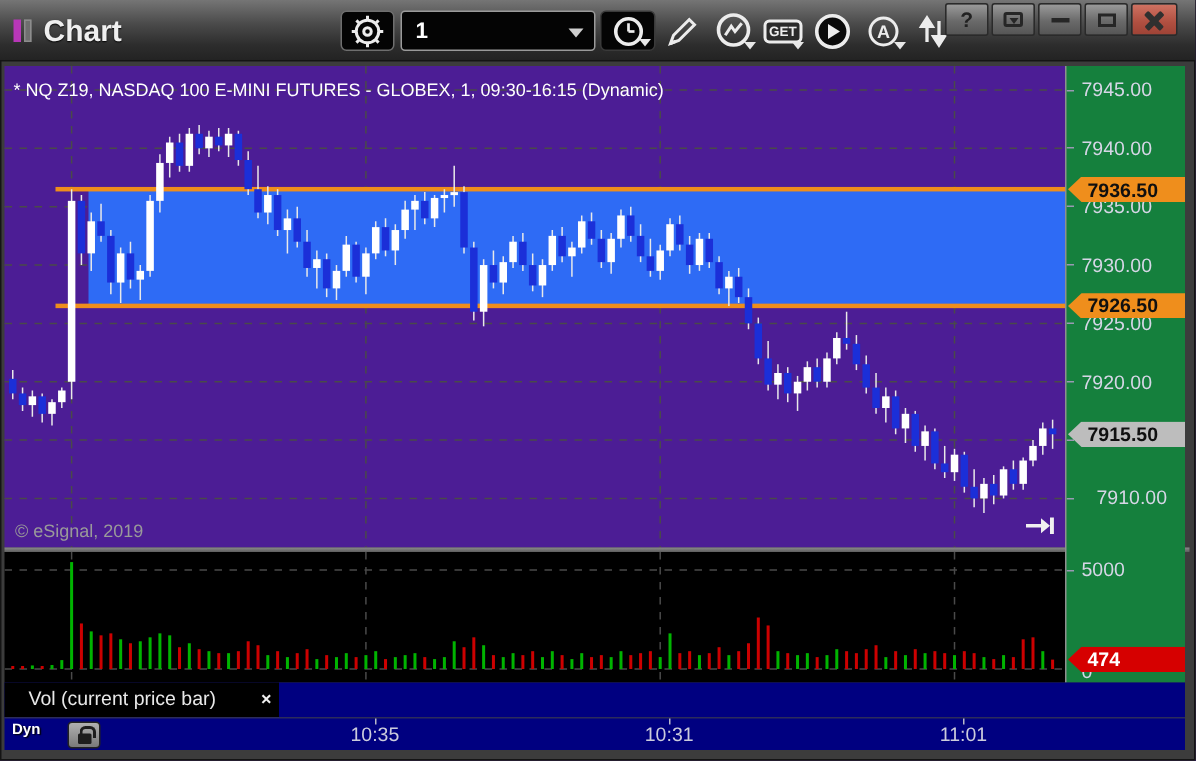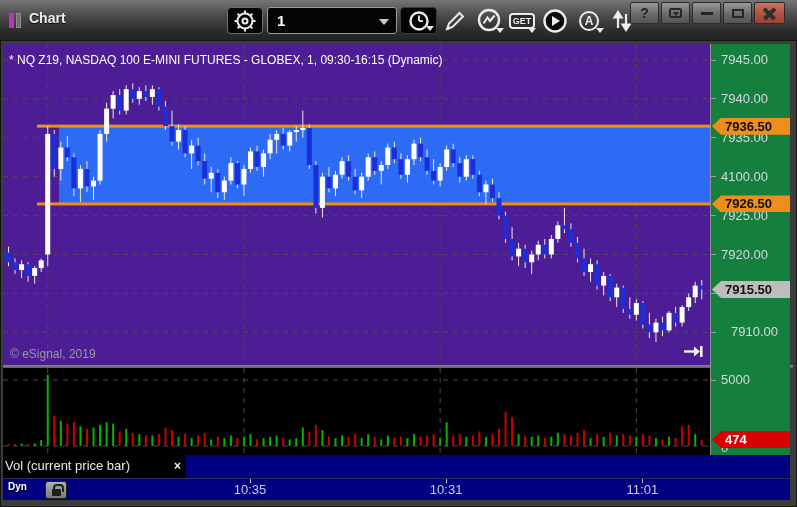--- a/index.html
+++ b/index.html
@@ -6,21 +6,21 @@
   *{box-sizing:border-box;font-family:"Liberation Sans",sans-serif;}
   .window{position:relative;width:797px;height:507px;background:#3c3c3c;overflow:hidden;
           box-shadow:inset 0 0 0 1px #141414;}
   
   .titlebar{position:absolute;top:0;left:0;width:797px;height:41px;
     background:linear-gradient(#757575,#4a4a4a 40%,#2d2d2d 75%,#232323);
     border-bottom:1px solid #141414;}
   .chart-ico{position:absolute;left:9px;top:13px;width:16px;height:15px;}
   .chart-ico .b1{position:absolute;left:0;top:0;width:5px;height:15px;background:#b837b8;}
   .chart-ico .b2{position:absolute;left:7px;top:0;width:5px;height:15px;background:#6f6f6f;border:1px solid #8d8d8d;}
-  .app-title{position:absolute;left:29px;top:10px;font-size:14px;font-weight:bold;color:#efefef;text-shadow:0 1px 1px #000;}
+  .app-title{position:absolute;left:29px;top:10px;font-size:20px;font-weight:bold;color:#efefef;text-shadow:0 1px 1px #000;}
   .dd{position:absolute;top:7px;height:27px;background:#040404;border:1px solid #9a9a9a;border-radius:3px;
       color:#fff;font-size:15px;font-weight:bold;line-height:25px;padding-left:9px;cursor:default;}
   .dd .arr{position:absolute;right:7px;top:11px;width:0;height:0;border-left:5px solid transparent;
       border-right:5px solid transparent;border-top:6px solid #cfcfcf;}
   .tbtn{position:absolute;top:7px;width:36px;height:27px;background:#040404;border:1px solid #6e6e6e;
         border-radius:4px;display:flex;align-items:center;justify-content:center;}
   .flatbtn{position:absolute;top:8px;width:30px;height:26px;display:flex;align-items:center;justify-content:center;}
   .mini-arr{position:absolute;width:0;height:0;border-left:4px solid transparent;border-right:4px solid transparent;
         border-top:5px solid #e8e8e8;}
   .getbox{border:2px solid #ececec;border-radius:4px;color:#ececec;font-size:9px;font-weight:bold;
@@ -51,21 +51,21 @@
   
   .price-axis{position:absolute;left:710px;top:44px;width:80px;height:411px;background:#15803d;
      border-left:1px solid #8f8f8f;overflow:hidden;}
   .axis-label{position:absolute;left:10px;color:#d6d6e6;font-size:13px;height:16px;line-height:16px;}
   .axis-tick{position:absolute;left:0px;width:5px;height:1px;background:#9a9ab4;}
   .tag{position:absolute;left:1px;width:79px;height:17px;line-height:17px;font-size:13px;font-weight:bold;
      padding-left:13px;clip-path:polygon(9px 0,100% 0,100% 100%,9px 100%,0 50%);}
   
   .vol-row{position:absolute;left:3px;top:455px;width:787px;height:23px;background:#000080;}
   .study-box{position:absolute;left:0;top:0;width:183px;height:23px;background:#000;color:#e8e8e8;
-     font-size:13px;line-height:22px;padding-left:2px;}
+     font-size:13px;line-height:22px;padding-left:16px;}
   .study-close{position:absolute;right:5px;top:0px;color:#f0f0f0;font-size:12px;font-weight:bold;text-shadow:1px 1px 1px #000;cursor:default;}
   .footer{position:absolute;left:3px;top:478px;width:787px;height:22px;background:#000080;border-top:1px solid #2c2c5c;}
   .dyn{position:absolute;left:5px;top:2px;color:#ffffff;font-size:10px;font-weight:bold;text-shadow:1px 1px 1px #000;}
   .lockbtn{position:absolute;left:42px;top:2px;width:22px;height:18px;border:1px solid #222;border-radius:3px;
      background:linear-gradient(#b0b0b0,#7a7a7a);display:flex;align-items:center;justify-content:center;}
   .padlock{position:relative;width:9px;height:7px;background:#1e1e1e;border-radius:1px;margin-top:4px;}
   .padlock:before{content:"";position:absolute;left:1px;top:-5px;width:7px;height:6px;border:2px solid #1e1e1e;
      border-bottom:none;border-radius:4px 4px 0 0;}
   .time-label{position:absolute;top:3px;color:#ccccdc;font-size:13px;transform:translateX(-50%);}
   .time-tick{position:absolute;top:0;width:1px;height:4px;background:#b8b8c8;}
@@ -538,21 +538,21 @@
   </div>
 
   <div class="price-axis" id="axis">
       <div class="axis-tick" style="top: 15.5px;"></div>
       <div class="axis-label" style="top: 8px;">7945.00</div>
       <div class="axis-tick" style="top: 54.4px;"></div>
       <div class="axis-label" style="top: 46.9px;">7940.00</div>
       <div class="axis-tick" style="top: 93.3px;"></div>
       <div class="axis-label" style="top: 85.8px;">7935.00</div>
       <div class="axis-tick" style="top: 132.2px;"></div>
-      <div class="axis-label" style="top: 124.7px;">4100.00</div>
+      <div class="axis-label" style="top: 124.7px;">7930.00</div>
       <div class="axis-tick" style="top: 171.1px;"></div>
       <div class="axis-label" style="top: 163.6px;">7925.00</div>
       <div class="axis-tick" style="top: 210px;"></div>
       <div class="axis-label" style="top: 202.5px;">7920.00</div>
       <div class="axis-tick" style="top: 248.9px;"></div>
       <div class="axis-label" style="top: 241.4px;">7915.00</div>
       <div class="axis-tick" style="top: 287.8px;"></div>
       <div class="axis-label" style="top: 280.3px; margin-left: 10px;">7910.00</div>
       <div class="axis-tick" style="top: 335.5px;"></div>
       <div class="axis-label" style="top: 328px;">5000</div>

